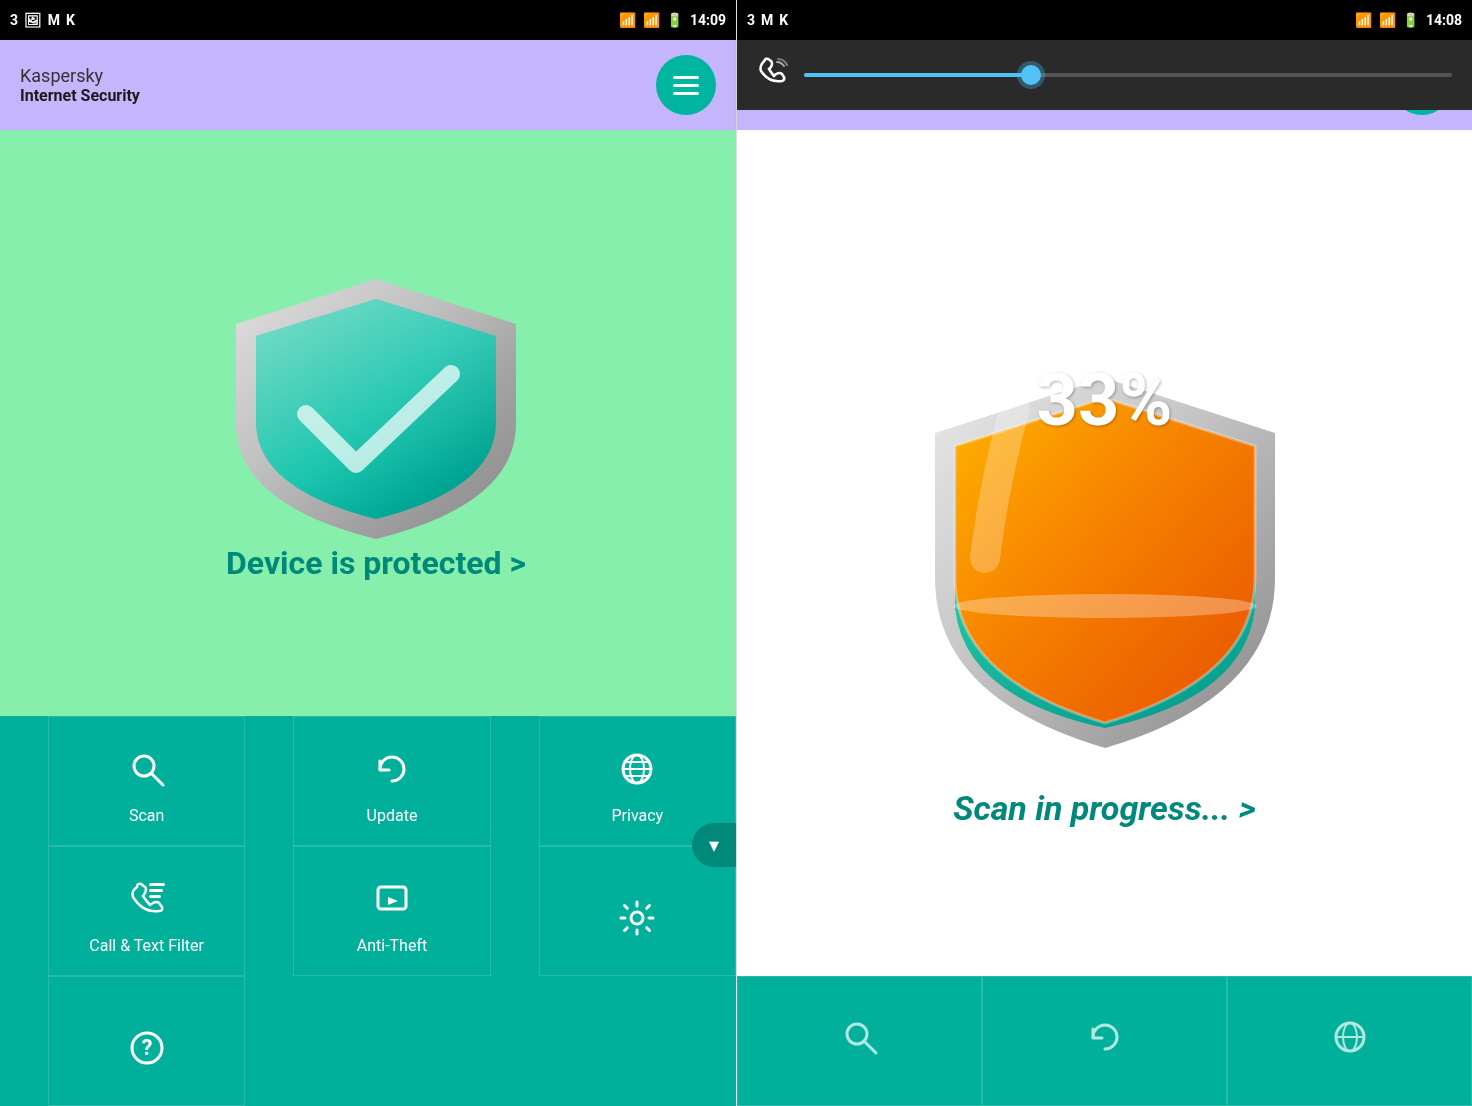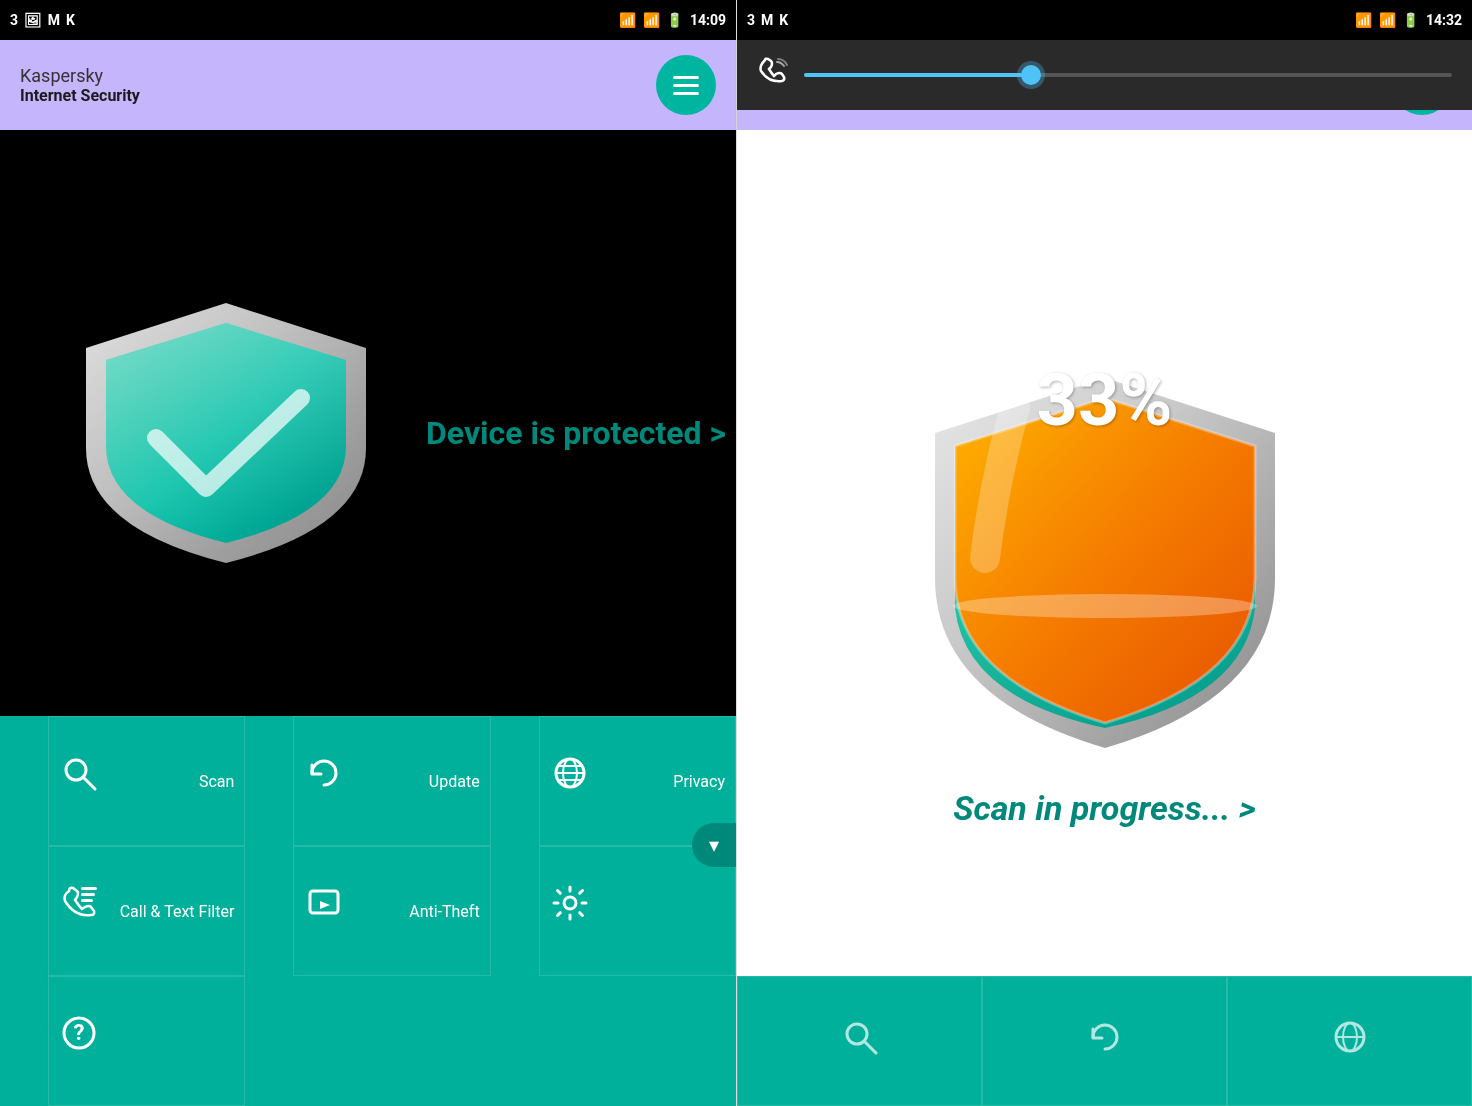--- a/index.html
+++ b/index.html
@@ -102,24 +102,24 @@
       width: 26px;
       height: 3px;
       background: #fff;
       border-radius: 2px;
     }
 
     
     .shield-area {
       flex: 1;
       display: flex;
-      flex-direction: row;
-      align-items: center;
-      justify-content: center;
-      background: #000000;
+      flex-direction: column;
+      align-items: center;
+      justify-content: center;
+      background: #86efac;
       padding: 10px 0 0 16px;
     }
 
     
     .shield-container {
       width: 400px;
       height: 260px;
       position: relative;
       display: flex;
       align-items: center;
@@ -138,22 +138,23 @@
     
     .grid-menu {
       background: #00b09b;
       display: grid;
       grid-template-columns: repeat(3, 1fr);
       grid-template-rows: repeat(3, auto);
       position: relative;
     }
     .grid-item {
       display: flex;
-      align-items: center;
-      justify-content: space-between;
+      flex-direction: column;
+      align-items: center;
+      justify-content: flex-end;
       padding: 20px 10px;
       border: 1px solid rgba(255,255,255,0.15);
       cursor: pointer;
       min-height: 130px;
       margin-left: 48px;
     }
     .grid-item-icon {
       font-size: 36px;
       color: #fff;
       margin-bottom: 8px;
@@ -452,21 +453,21 @@
   <div class="status-bar">
     <div class="status-bar-left">
       <span>3</span>
       <span class="status-icon">M</span>
       <span class="status-icon">K</span>
     </div>
     <div class="status-bar-right">
       <span class="status-icon">📶</span>
       <span class="status-icon">📶</span>
       <span class="status-icon">🔋</span>
-      <span>14:32</span>
+      <span>14:08</span>
     </div>
   </div>
 
   <div class="header">
     <div class="header-title">
       <span class="header-brand">Kaspersky</span>
       <span class="header-product">Internet Security</span>
     </div>
     <div class="menu-button">
       <div class="menu-icon-lines">

